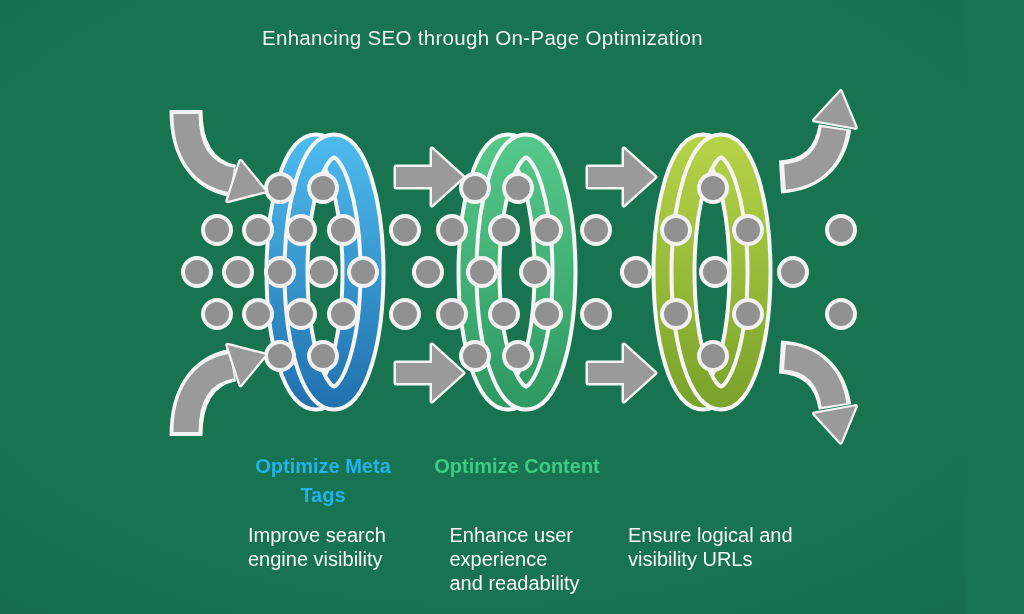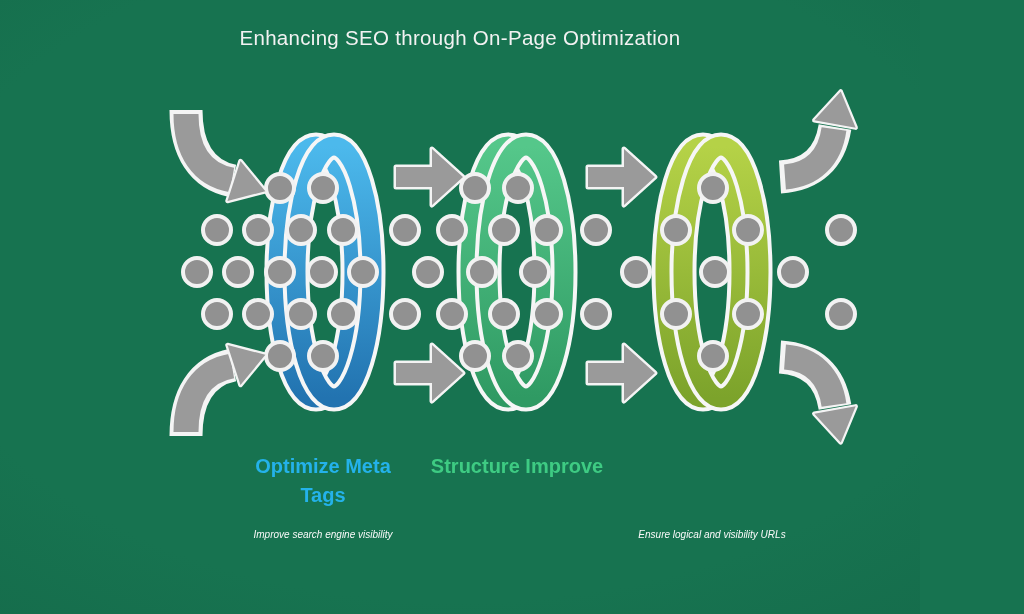--- a/index.html
+++ b/index.html
@@ -4,20 +4,21 @@
 <style>
   html,body{margin:0;padding:0;}
   body{
     width:1024px;height:614px;overflow:hidden;
     font-family:"Liberation Sans",sans-serif;
     background:var(--bg,#16704d);
   }
   #canvas{
     position:relative;width:920px;height:614px;
     background:radial-gradient(ellipse 130% 120% at 50% 44%, var(--bg,#177350) 45%, var(--bg-edge,#115c40) 110%);
+    padding-left:45px;
   }
   #diagram-svg{position:absolute;left:0;top:0;}
   .ring-casing{fill:none;stroke:#f6f6f6;stroke-width:27;}
   .ring-band{fill:none;stroke-width:19;}
   #dot-field circle{fill:var(--dot,#919191);stroke:#f2f2f2;stroke-width:4;}
   .arrow-straight{
     fill:var(--gray,#9a9a9a);stroke:#f4f4f4;stroke-width:5;
     stroke-linejoin:round;paint-order:stroke;
   }
   .curve-casing{fill:none;stroke:#f4f4f4;stroke-width:33;}
@@ -30,21 +31,21 @@
     position:absolute;top:26px;left:0;width:100%;
     text-align:center;color:#f2f2f2;
     font-size:20.5px;font-weight:500;letter-spacing:.3px;
   }
   .stage-heading{
     position:absolute;top:452px;transform:translateX(-50%);
     font-size:20px;font-weight:700;line-height:29px;text-align:center;
   }
   .stage-desc{
     position:absolute;top:523px;transform:translateX(-50%);
-    font-size:10px;font-weight:400;line-height:24px;text-align:center;color:#fafafa;font-style:italic;
+    font-size:20px;font-weight:400;line-height:24px;color:#fafafa;
   }
   .w170{width:176px;} .w150{width:150px;} .w135{width:135px;} .w165{width:168px;}
 </style>
 </head>
 <body>
 
 <div id="canvas">
 
   <svg id="diagram-svg" width="1024" height="614" viewBox="0 0 1024 614">
     <defs>
@@ -165,16 +166,17 @@
         <polygon class="curve-head" points="0,-21 33,0 0,21"></polygon>
       </g>
     </g>
   </svg>
 
   <div class="title">Enhancing SEO through On-Page Optimization</div>
 
   <div class="stage-heading w170" style="left: 323px; color: rgb(36, 178, 234);">Optimize Meta Tags</div>
   <div class="stage-desc w150" style="left:323px">Improve search engine visibility</div>
 
-  <div class="stage-heading w170" style="left: 517px; color: rgb(62, 203, 131);">Structure Improve</div>
+  <div class="stage-heading w170" style="left: 517px; color: rgb(62, 203, 131);">Optimize Content</div>
+  <div class="stage-desc w135" style="left:517px">Enhance user experience and readability</div>
 
   <div class="stage-desc w165" style="left:712px">Ensure logical and visibility URLs</div>
 </div>
 
 </body></html>

